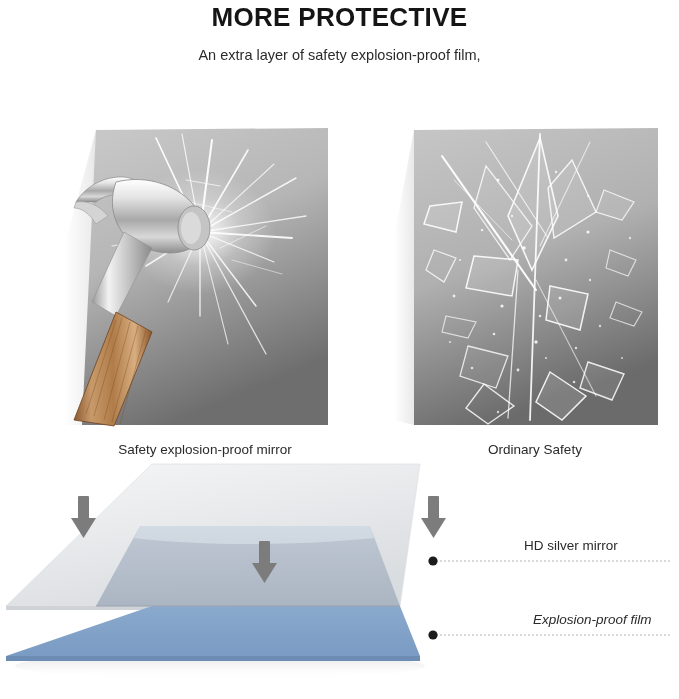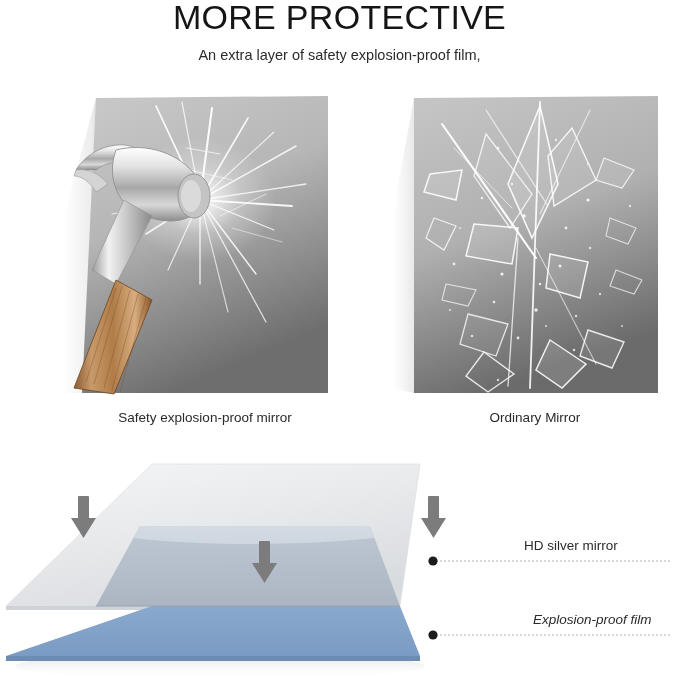--- a/index.html
+++ b/index.html
@@ -12,37 +12,37 @@
     height: 699px;
     position: relative;
     overflow: hidden;
     font-family: "Liberation Sans", sans-serif;
     color: #1a1a1a;
   }
 
   
   #header { position: absolute; left: 0; top: 0; width: 679px; text-align: center; }
   #title {
-    font-size: 34px;
-    font-weight: normal;
+    font-size: 26px;
+    font-weight: bold;
     letter-spacing: 0.3px;
     color: #151515;
     margin: 2px 0 0 0;
     line-height: 30px;
   }
   #subtitle {
     margin-top: 12px;
     font-size: 14.5px;
     line-height: 22px;
     color: #2b2b2b;
   }
   #subtitle div { white-space: nowrap; }
 
   
-  #compare { position: absolute; left: 0; top: 88px; width: 679px; height: 350px; }
+  #compare { position: absolute; left: 0; top: 120px; width: 679px; height: 350px; }
   .photo-wrap { position: absolute; top: 0; }
   #photo-left  { left: 60px;  width: 290px; height: 320px; }
   #photo-right { left: 390px; width: 290px; height: 320px; }
 
   .caption {
     position: absolute;
     top: 322px;
     font-size: 13.5px;
     color: #2a2a2a;
     text-align: center;
@@ -237,21 +237,21 @@
           <circle cx="122" cy="96" r="1.2" opacity="0.75"></circle>
         <circle cx="184" cy="262" r="1.3" opacity="0.75"></circle>
           <circle cx="108" cy="292" r="1.2" opacity="0.7"></circle>
         <circle cx="232" cy="238" r="1.1" opacity="0.65"></circle>
           <circle cx="60" cy="222" r="1.1" opacity="0.7"></circle>
       </g>
     </svg>
   </div>
 
   <div class="caption" id="cap-left">Safety explosion-proof mirror</div>
-  <div class="caption" id="cap-right">Ordinary Mirror</div>
+  <div class="caption" id="cap-right">Ordinary Safety</div>
 </div>
 
 <div id="diagram">
   <svg width="679" height="241" viewBox="0 0 679 241">
     <defs>
       <linearGradient id="topPlaneGrad" x1="0.1" y1="0" x2="0.6" y2="1">
         <stop offset="0%" stop-color="#f4f5f6"></stop>
         <stop offset="45%" stop-color="#e8eaec"></stop>
         <stop offset="100%" stop-color="#d9dcdf"></stop>
       </linearGradient>

